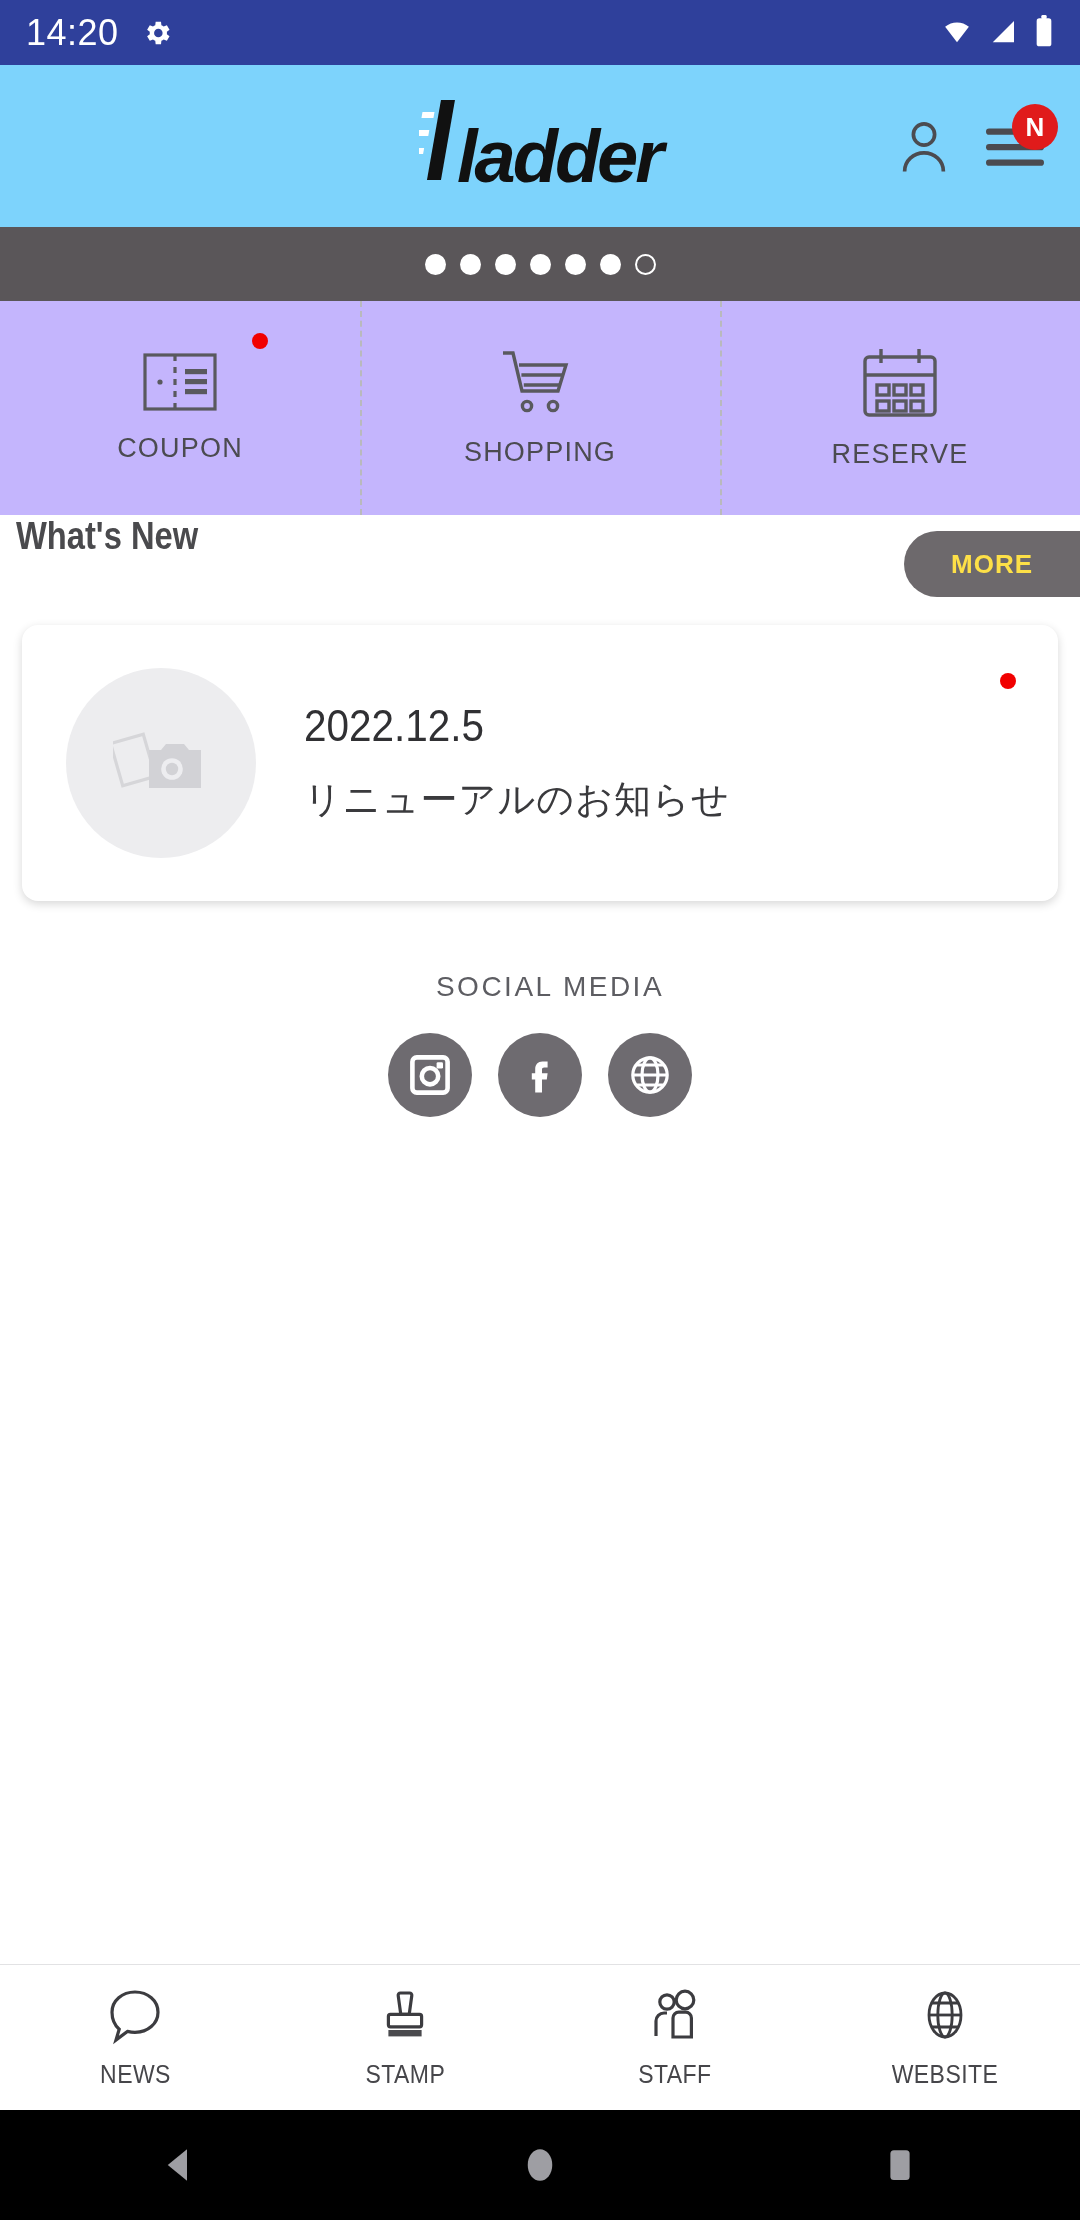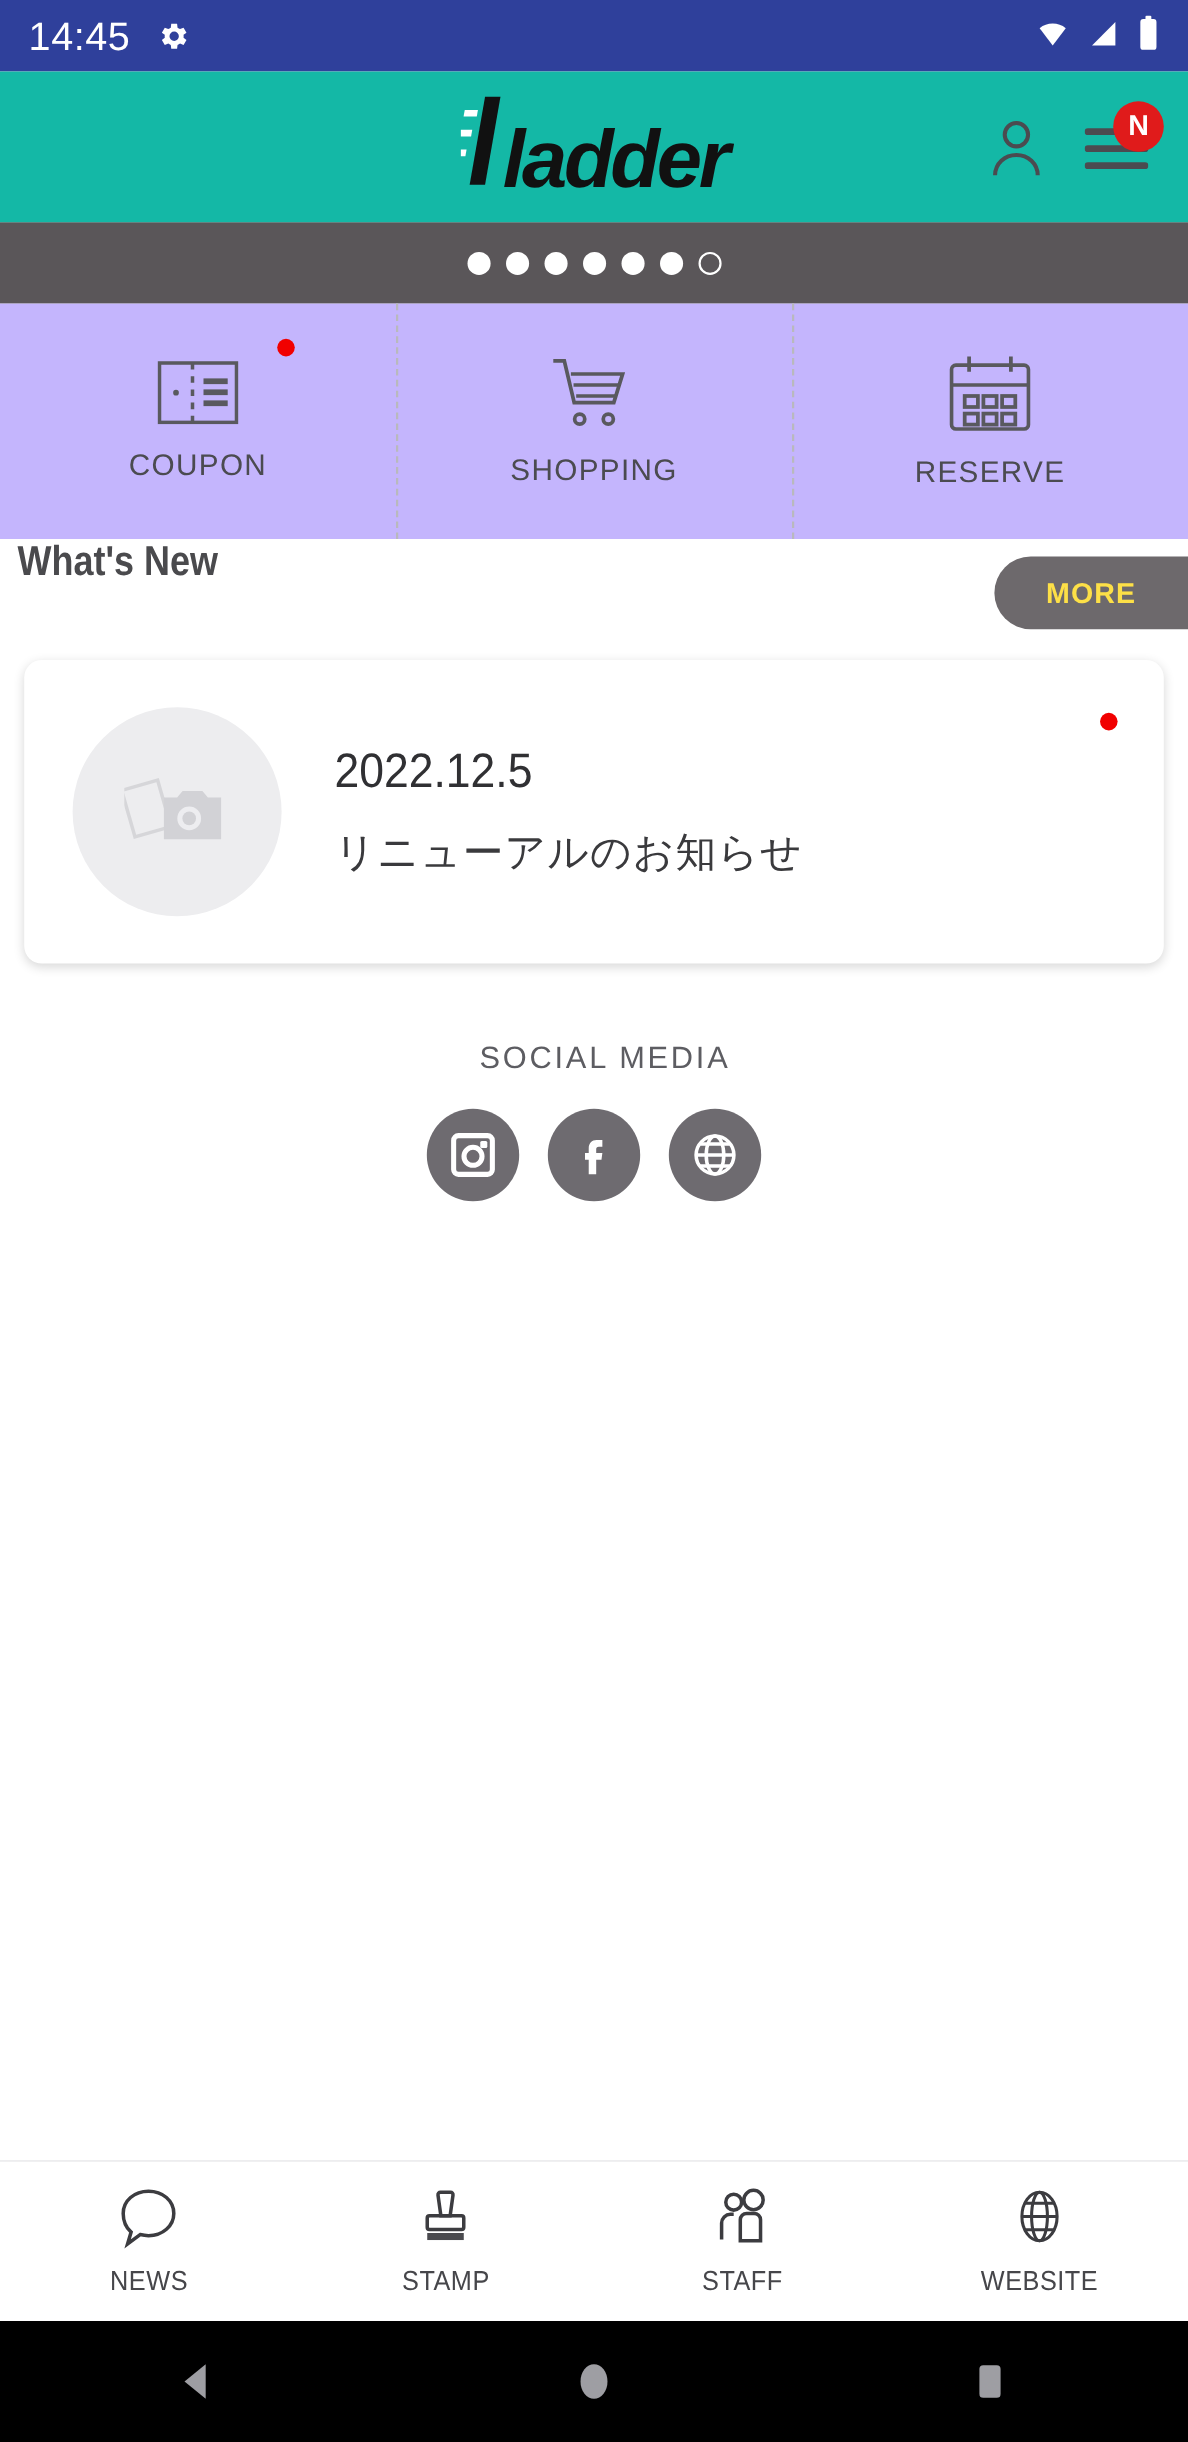--- a/index.html
+++ b/index.html
@@ -15,21 +15,21 @@
   .statusbar{
     height:65px; background:#2F409B; display:flex; align-items:center;
     padding:0 26px; color:#fff;
   }
   .sb-time{ font-size:36px; font-weight:400; letter-spacing:0.5px; line-height:1; }
   .sb-gear{ margin-left:22px; display:flex; align-items:center; }
   .sb-right{ margin-left:auto; display:flex; align-items:center; gap:14px; }
 
   
   .appheader{
-    height:137px; background:#14b8a6; display:flex; align-items:center;
+    height:162px; background:#7dd3fc; display:flex; align-items:center;
     position:relative;
   }
   .logo{
     position:absolute; left:50%; top:50%; transform:translate(-50%,-50%);
     display:flex; align-items:baseline;
   }
   .logo-text{
     font-family:"Liberation Sans", sans-serif;
     font-size:74px; font-weight:700; font-style:italic;
     letter-spacing:-3px; color:#111; line-height:1;
@@ -174,21 +174,21 @@
     background:#000; display:flex; align-items:center; justify-content:space-around;
   }
   .and-btn{ width:120px; display:flex; align-items:center; justify-content:center; }
 </style>
 </head>
 <body>
 
 <div id="app">
 
   <div class="statusbar">
-    <div class="sb-time">14:45</div>
+    <div class="sb-time">14:20</div>
     <div class="sb-gear">
       <svg width="32" height="32" viewBox="0 0 24 24" fill="#fff">
         <path d="M19.4 13a7.6 7.6 0 0 0 0-2l2-1.5-2-3.4-2.4 1a7.5 7.5 0 0 0-1.7-1L15 3.5h-4l-.3 2.6a7.5 7.5 0 0 0-1.7 1l-2.4-1-2 3.4L6.6 11a7.6 7.6 0 0 0 0 2l-2 1.5 2 3.4 2.4-1c.5.4 1.1.8 1.7 1l.3 2.6h4l.3-2.6c.6-.2 1.2-.6 1.7-1l2.4 1 2-3.4-2-1.5zM13 15.2A3.2 3.2 0 1 1 13 8.8a3.2 3.2 0 0 1 0 6.4z"></path>
       </svg>
     </div>
     <div class="sb-right">
       <span>
         <svg width="34" height="30" viewBox="0 0 24 24" fill="#fff">
           <path d="M12 21 2.5 8.5a15 15 0 0 1 19 0L12 21z"></path>
         </svg>

